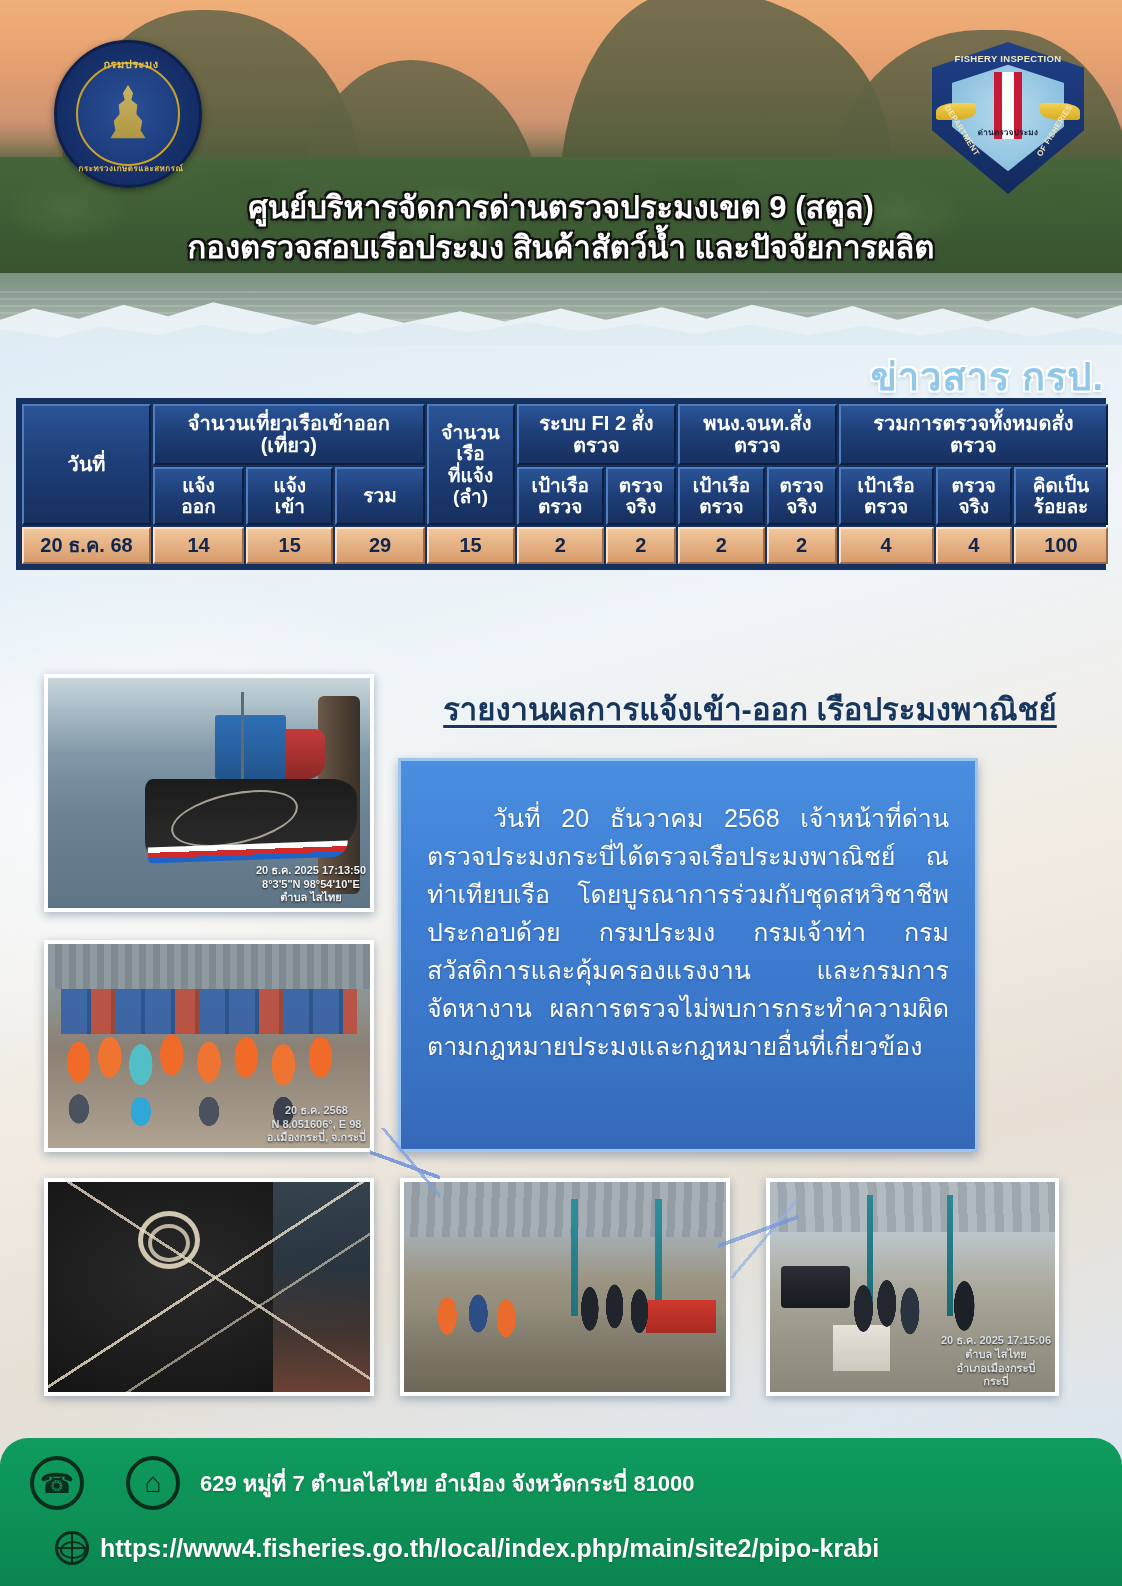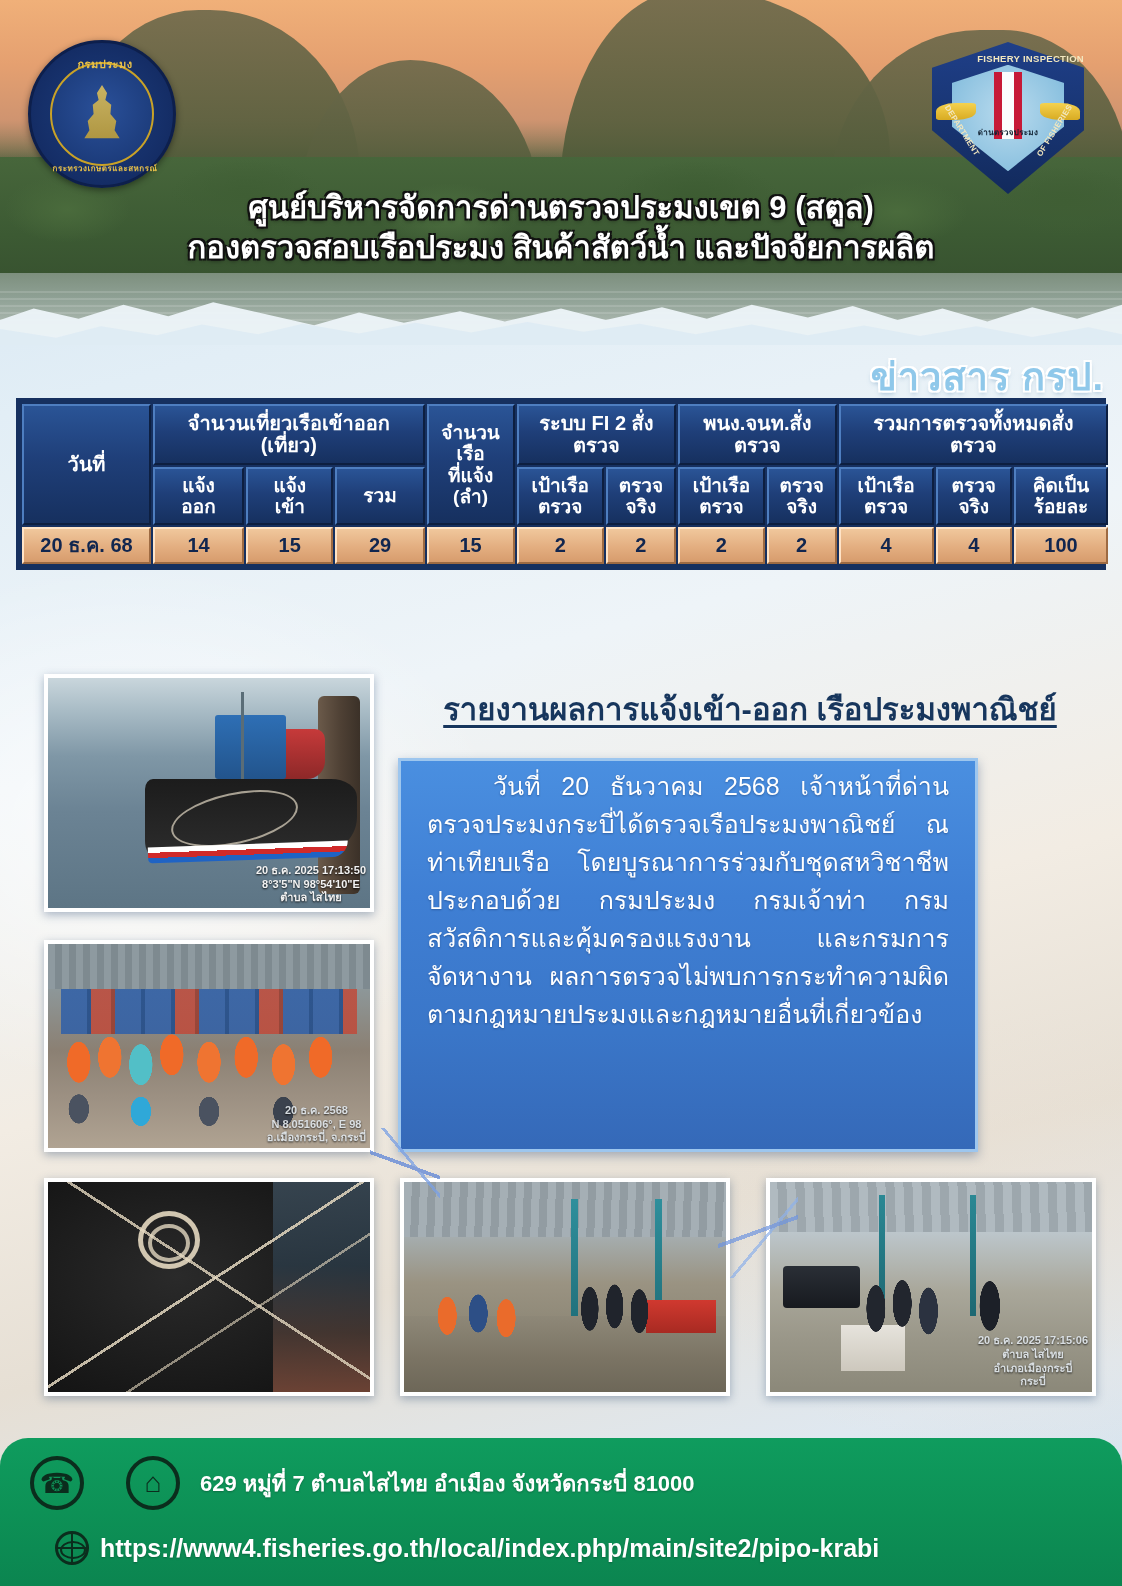--- a/index.html
+++ b/index.html
@@ -86,21 +86,21 @@
     position: absolute; left: 0; bottom: -6px; width: 1122px; height: 44px;
     background: #dceaf4;
     clip-path: polygon(0% 100%, 0% 50%, 5% 70%, 9% 44%, 14% 64%, 18% 40%, 23% 62%,
       27% 38%, 32% 60%, 37% 36%, 42% 58%, 47% 34%, 52% 56%, 57% 38%, 62% 62%,
       67% 40%, 72% 64%, 77% 42%, 82% 66%, 87% 44%, 92% 68%, 97% 46%, 100% 62%, 100% 100%);
     opacity: .8;
   }
 
   
   .logo-dof {
-    position: absolute; left: 28px; top: 40px; width: 148px; height: 148px;
+    position: absolute; left: 54px; top: 40px; width: 148px; height: 148px;
     border-radius: 50%;
     background: radial-gradient(circle at 50% 50%, #1b3a78 0%, #16306a 58%, #10255a 100%);
     border: 3px solid #0d1f4c;
     box-shadow: 0 2px 7px rgba(0,0,0,.45);
     display: flex; align-items: center; justify-content: center;
   }
   .logo-dof .inner {
     width: 104px; height: 104px; border-radius: 50%;
     background: radial-gradient(circle at 50% 45%, #2a5099 0%, #1d3d7d 70%, #16306a 100%);
     border: 2px solid #c9a227;
@@ -143,21 +143,21 @@
   .logo-fi .wing-r { right: 4px; transform: scaleX(-1); }
   .logo-fi .band {
     position: absolute; left: 41%; top: 20%; width: 18%; height: 44%;
     background: linear-gradient(90deg,#c8102e 0 28%, #ffffff 28% 72%, #c8102e 72% 100%);
     opacity: .95;
   }
   .logo-fi .txt-top, .logo-fi .txt-bl, .logo-fi .txt-br, .logo-fi .txt-mid {
     position: absolute; color: #f2e7bf; font-weight: 700; letter-spacing: .3px;
     text-align: center; white-space: nowrap;
   }
-  .logo-fi .txt-top { top: 11px; left: 0; width: 152px; font-size: 9.5px; text-align: right; }
+  .logo-fi .txt-top { top: 11px; left: 0; width: 152px; font-size: 9.5px; }
   .logo-fi .txt-bl  { left: 1px;  top: 84px; font-size: 8px; transform: rotate(58deg); }
   .logo-fi .txt-br  { right: 0px; top: 84px; font-size: 8px; transform: rotate(-58deg); }
   .logo-fi .txt-mid { top: 84px; left: 0; width: 152px; font-size: 8px; color:#123; }
 
   
   .hero-title {
     position: absolute; left: 0; top: 74px; width: 1122px; text-align: center;
     font-size: 62px; font-weight: 700; color: #ffffff; line-height: 1;
     text-shadow:
       -2.5px -2.5px 0 #111, 2.5px -2.5px 0 #111, -2.5px 2.5px 0 #111, 2.5px 2.5px 0 #111,
@@ -221,21 +221,21 @@
     position: absolute; left: 400px; top: 684px; width: 700px;
     text-align: center; font-size: 31px; font-weight: 700; color: #17365d;
     text-decoration: underline; text-underline-offset: 5px;
     text-shadow: 0 1px 1px rgba(255,255,255,.8);
   }
   .report-box {
     position: absolute; left: 398px; top: 758px; width: 580px; height: 394px;
     background: linear-gradient(180deg, #4a8fe0 0%, #3f7fd4 35%, #3a76c8 70%, #3569b8 100%);
     border: 3px solid #9dc6ee;
     box-shadow: 0 4px 10px rgba(30,60,110,.35);
-    padding: 6px 26px 18px 26px;
+    padding: 38px 26px 18px 26px;
   }
   .report-box p {
     color: #ffffff; font-size: 25px; line-height: 1.52; text-indent: 66px;
     font-weight: 500;
     text-shadow: 0 1px 2px rgba(20,50,100,.45);
     text-align: justify;
     text-justify: inter-word;
   }
 
   
@@ -385,21 +385,21 @@
       radial-gradient(ellipse 12px 30px at 58% 40%, #20242c 0 72%, rgba(32,36,44,0) 74%),
       radial-gradient(ellipse 12px 30px at 66% 38%, #20242c 0 72%, rgba(32,36,44,0) 74%),
       radial-gradient(ellipse 12px 30px at 74% 42%, #20242c 0 72%, rgba(32,36,44,0) 74%);
   }
   #ph4 .redtable {
     position: absolute; right: 3%; top: 56%; width: 22%; height: 16%;
     background: linear-gradient(180deg,#d0392f 0%, #a82a22 100%);
   }
 
   
-  #ph5 { left: 766px; top: 1178px; width: 330px; height: 218px; }
+  #ph5 { left: 766px; top: 1178px; width: 293px; height: 218px; }
   #ph5 .img {
     background: linear-gradient(180deg, #cdd6da 0%, #bcc6cb 24%, #a9a79a 52%, #9a9789 74%, #8b8879 100%);
   }
   #ph5 .roof {
     position: absolute; left: 0; top: 0; width: 100%; height: 24%;
     background: repeating-linear-gradient(88deg, #b0bac0 0 9px, #9da7ad 9px 18px);
   }
   #ph5 .post {
     position: absolute; top: 6%; width: 6px; height: 58%;
     background: linear-gradient(180deg,#2b8894 0%, #1c6772 100%);

